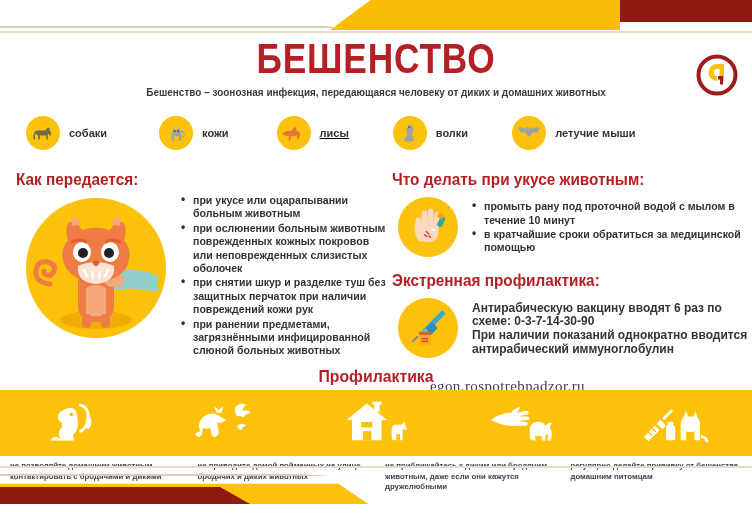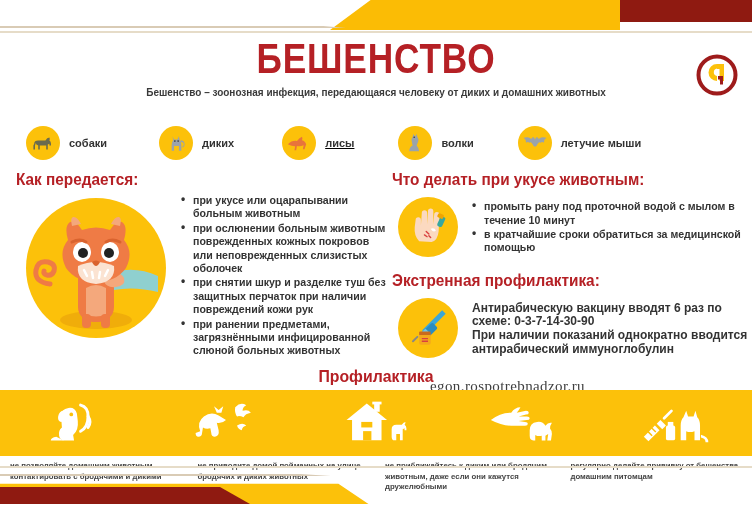--- a/index.html
+++ b/index.html
@@ -50,21 +50,21 @@
     text-align: center;
     font-size: 10.5px; font-weight: bold; color: #3a3a3a;
     transform: scaleX(0.95);
   }
   .logo { position: absolute; top: 26px; right: 14px; width: 42px; height: 42px; }
 
   
   .animals {
     position: absolute; top: 116px; left: 12px;
     width: 730px; height: 44px;
-    display: flex; align-items: flex-end;
+    display: flex; align-items: flex-start;
   }
   .animal { display: flex; align-items: center; }
   .animal .disc {
     width: 34px; height: 34px; border-radius: 50%;
     background: #fcc10a;
     display: flex; align-items: center; justify-content: center;
     flex: none;
   }
   .animal .disc svg { display: block; }
   .animal .lbl {
@@ -193,21 +193,21 @@
 
     <div class="animal a1">
       <div class="disc">
         <svg viewBox="0 0 26 26" width="21" height="21">
           <path d="M8 4 l2 4 h4 l2 -4 l1 5 q2 2 2 6 v7 h-3 v-6 h-6 v6 h-3 v-7 q0 -4 2 -6 z" fill="#9aa3ab"></path>
           <path d="M18 9 q5 0 5 5 q0 4 -4 4 q3 -1 3 -4 q0 -3 -4 -3 z" fill="#9aa3ab"></path>
           <circle cx="11" cy="10" r="1" fill="#333"></circle>
             <circle cx="15" cy="10" r="1" fill="#333"></circle>
         </svg>
       </div>
-      <span class="lbl">диких</span>
+      <span class="lbl">кожи</span>
     </div>
 
     <div class="animal a2">
       <div class="disc">
         <svg viewBox="0 0 30 20" width="25" height="17">
           <path d="M1 11 q5 -5 11 -4 q3 -4 6 -5 q1 2 0 4 q4 1 5 5 l-2 6 h-2 l1 -5 q-4 2 -8 1 q-5 1 -11 -2 z" fill="#e8743b"></path>
           <path d="M12 12 l-1 6 h-2 l1 -6 z" fill="#e8743b"></path>
         </svg>
       </div>
       <span class="lbl">лисы</span>

